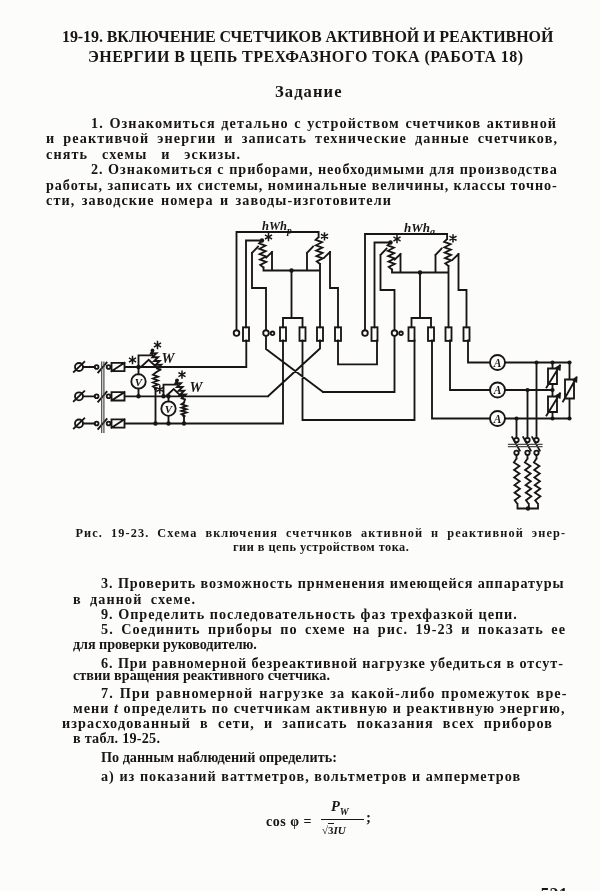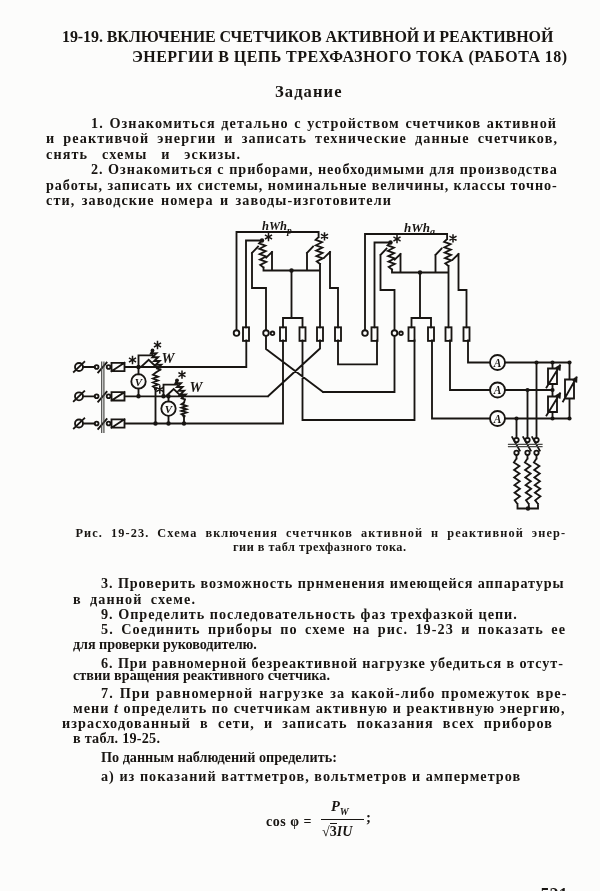--- a/index.html
+++ b/index.html
@@ -4,50 +4,50 @@
 html,body{margin:0;padding:0;}
 body{width:600px;height:891px;background:#fcfcfb;position:relative;overflow:hidden;
   font-family:"Liberation Serif",serif;color:#181512;}
 .ln{position:absolute;white-space:nowrap;font-size:14.2px;line-height:15px;font-weight:bold;}
 .ttl{font-size:16px;line-height:16px;}
 .cap{font-size:12.3px;line-height:13px;}
 svg{position:absolute;left:0;top:0;}
 </style></head>
 <body>
 <div class="ln ttl" style="left:62px;top:29px;letter-spacing:-0.08px;">19-19. ВКЛЮЧЕНИЕ СЧЕТЧИКОВ АКТИВНОЙ И РЕАКТИВНОЙ</div>
-<div class="ln ttl" style="left:88px;top:49.3px;letter-spacing:.43px;margin-left:44px;">ЭНЕРГИИ В ЦЕПЬ ТРЕХФАЗНОГО ТОКА (РАБОТА 18)</div>
+<div class="ln ttl" style="left:88px;top:49.3px;letter-spacing:.43px;">ЭНЕРГИИ В ЦЕПЬ ТРЕХФАЗНОГО ТОКА (РАБОТА 18)</div>
 <div class="ln" style="left:275px;top:83.1px;font-size:16.5px;line-height:17px;letter-spacing:1.1px;">Задание</div>
 
 <div class="ln" style="left:91px;top:115.8px;letter-spacing:1.1px;word-spacing:.93px;">1. Ознакомиться детально с устройством счетчиков активной</div>
 <div class="ln" style="left:46px;top:131.3px;letter-spacing:1.1px;word-spacing:3.38px;">и реактивчой энергии и записать технические данные счетчиков,</div>
 <div class="ln" style="left:46px;top:146.8px;letter-spacing:1.1px;word-spacing:9.19px;">снять схемы и эскизы.</div>
 <div class="ln" style="left:91px;top:162.3px;letter-spacing:.97px;">2. Ознакомиться с приборами, необходимыми для производства</div>
 <div class="ln" style="left:46px;top:177.8px;letter-spacing:.93px;">работы, записать их системы, номинальные величины, классы точно-</div>
 <div class="ln" style="left:46px;top:192.8px;letter-spacing:1.1px;word-spacing:1.67px;">сти, заводские номера и заводы-изготовители</div>
 
 <div class="ln cap" style="left:75.5px;top:526.8px;letter-spacing:1.1px;word-spacing:3.79px;">Рис. 19-23. Схема включения счетчнков активной н реактивной энер-</div>
-<div class="ln cap" style="left:233px;top:541.3px;letter-spacing:.48px;">гии в табл трехфазного тока.</div>
+<div class="ln cap" style="left:233px;top:541.3px;letter-spacing:.48px;">гии в цепь устройством тока.</div>
 
 <div class="ln" style="left:101px;top:576.3px;letter-spacing:.9px;">3. Проверить возможность прнменения имеющейся аппаратуры</div>
 <div class="ln" style="left:73px;top:591.8px;letter-spacing:1.1px;word-spacing:3.64px;">в данной схеме.</div>
 <div class="ln" style="left:101px;top:607.3px;letter-spacing:.98px;">9. Определить последовательность фаз трехфазкой цепи.</div>
 <div class="ln" style="left:101px;top:622.3px;letter-spacing:1.1px;word-spacing:2.68px;">5. Соединить приборы по схеме на рис. 19-23 и показать ее</div>
 <div class="ln" style="left:73px;top:637.2px;letter-spacing:-0.07px;">для проверки руководителю.</div>
 <div class="ln" style="left:101px;top:656px;letter-spacing:.9px;text-align:center;">6. При равномерной безреактивной нагрузке убедиться в отсут-</div>
 <div class="ln" style="left:73px;top:668.2px;letter-spacing:.04px;">ствии вращения реактивного счетчика.</div>
 <div class="ln" style="left:101px;top:685.8px;letter-spacing:1.1px;word-spacing:1.32px;">7. При равномерной нагрузке за какой-либо промежуток вре-</div>
 <div class="ln" style="left:73px;top:701.3px;letter-spacing:1.03px;">мени <i>t</i> определить по счетчикам активную и реактивную энергию,</div>
 <div class="ln" style="left:62px;top:716.3px;letter-spacing:1.1px;word-spacing:4.42px;">израсходованный в сети, и записать показания всех приборов</div>
 <div class="ln" style="left:73px;top:731.3px;letter-spacing:.24px;">в табл. 19-25.</div>
 <div class="ln" style="left:101px;top:749.8px;letter-spacing:-0.01px;">По данным наблюдений определить:</div>
 <div class="ln" style="left:101px;top:768.8px;letter-spacing:1.02px;">а) из показаний ваттметров, вольтметров и амперметров</div>
 
 <div class="ln" style="left:266px;top:813.5px;font-size:14px;letter-spacing:.5px;">cos φ =</div>
 <div class="ln" style="left:331px;top:798.5px;font-size:14.5px;"><i>P</i><sub style="font-size:10px;"><i>W</i></sub></div>
-<div class="ln" style="left:322px;top:823px;font-size:14px;">√<span style="display:inline-block;border-top:1.4px solid #181512;line-height:1;padding-top:1px;">3</span><i>IU</i></div>
+<div class="ln" style="left:322px;top:823px;font-size:11px;">√<span style="display:inline-block;border-top:1.4px solid #181512;line-height:1;padding-top:1px;">3</span><i>IU</i></div>
 <div style="position:absolute;left:321px;top:819px;width:43px;border-top:1.6px solid #181512;"></div>
 <div class="ln" style="left:366px;top:809.5px;font-size:15px;">;</div>
 
 <div class="ln" style="left:540.5px;top:886px;font-size:18px;line-height:18px;letter-spacing:.1px;">521</div>
 
 <svg width="600" height="891" viewBox="0 0 600 891" fill="none" stroke="#181512" stroke-width="1.85" stroke-linecap="square" stroke-linejoin="miter">
 <path d="
 M73.8,371.9 L84.3,361.9 M83,367 H94.7 M98.2,372.4 L106.6,362.6 M111.5,362.8 h13 v8.4 h-13 Z M111.5,371.2 L124.5,362.8 M73.8,401.2 L84.3,391.2 M83,396.3 H94.7 M98.2,401.7 L106.6,391.9 M111.5,392.1 h13 v8.4 h-13 Z M111.5,400.5 L124.5,392.1 M73.8,428.4 L84.3,418.4 M83,423.5 H94.7 M98.2,428.9 L106.6,419.1 M111.5,419.3 h13 v8.4 h-13 Z M111.5,427.7 L124.5,419.3 M124.5,367 H246.3 M246.3,367 V340.5 M124.5,396.3 H268 M124.5,423.5 H283 M283,423.5 V340.5 M138.5,367 V355.3 H152.5 V350.5 M141,367 L148.7,359.8 L156.3,367 M152.5,350.5 L150.9,353.4 L156.5,353.3 L152.5,357.2 L158.1,357.1 L154.1,361.0 L159.7,360.9 L155.7,364.8 L161.3,364.7 L157.3,368.6 L160.5,369.5 M160.5,369.5 L155.5,372.8 M155.5,372.8 L153.0,374.7 L158.0,376.7 L153.0,378.6 L158.0,380.6 L153.0,382.5 L158.0,384.4 L153.0,386.4 L155.5,388.3 M155.5,388.8 V423.5 M138.5,369 V374.2 M138.5,388.6 V396.3 M163.5,396.3 V384.6 H177 V380.3 M166,396.3 L173.7,389.1 L181.3,396.3 M177.0,380.3 L175.4,383.2 L181.0,383.1 L177.0,387.0 L182.6,386.9 L178.6,390.8 L184.2,390.7 L180.2,394.6 L185.8,394.5 L181.8,398.4 L185.0,399.3 M185,399.3 L184,402.6 M184.0,402.6 L181.5,404.2 L186.5,405.9 L181.5,407.6 L186.5,409.2 L181.5,410.9 L186.5,412.5 L181.5,414.2 L184.0,415.8 M184,416 V423.5 M168.5,396.3 V401.4 M168.5,415.8 V423.5 M236.5,232 H318.6 M236.5,232 V330.1 M318.6,232 V237 M246,327.4 V240.5 H262 M262.0,240.5 L259.1,243.4 L265.4,245.7 L259.4,248.8 L265.7,251.1 L259.7,254.2 L266.0,256.5 L260.0,259.6 L266.3,261.9 L260.3,265.0 L263.5,267.5 M252,253 V288 M252,253 L258,246.6 M272,252 V270.5 M272,252 L266.2,257.6 M318.6,237.0 L315.6,239.9 L322.0,242.2 L315.9,245.3 L322.3,247.6 L316.2,250.7 L322.5,253.0 L316.5,256.1 L322.8,258.4 L316.8,261.5 L320.0,264.0 M307,253 V270.5 M307,253 L313,246.6 M330,252 V288 M330,252 L324.2,257.6 M263.5,270.5 H320 M263.5,267.5 V270.5 M320,264 V270.5 M252,288 H266 M266,288 V330.1 M330,288 H338 M338,288 V327.4 M291.5,270.5 V318 M283,318 H302.5 M283,318 V327.4 M302.5,318 V327.4 M320,270.5 V327.4 M365.0,234 H447.1 M365.0,234 V330.1 M447.1,234 V239 M374.5,327.4 V242.5 H390.5 M390.5,242.5 L387.6,245.4 L393.9,247.7 L387.9,250.8 L394.2,253.1 L388.2,256.2 L394.5,258.5 L388.5,261.6 L394.8,263.9 L388.8,267.0 L392.0,269.5 M380.5,255 V290 M380.5,255 L386.5,248.6 M400.5,254 V272.5 M400.5,254 L394.7,259.6 M447.1,239.0 L444.1,241.9 L450.5,244.2 L444.4,247.3 L450.8,249.6 L444.7,252.7 L451.0,255.0 L445.0,258.1 L451.3,260.4 L445.3,263.5 L448.5,266.0 M435.5,255 V272.5 M435.5,255 L441.5,248.6 M458.5,254 V290 M458.5,254 L452.7,259.6 M392.0,272.5 H448.5 M392.0,269.5 V272.5 M448.5,266 V272.5 M380.5,290 H394.5 M394.5,290 V330.1 M458.5,290 H466.5 M466.5,290 V327.4 M420.0,272.5 V318 M411.5,318 H431.0 M411.5,318 V327.4 M431.0,318 V327.4 M448.5,272.5 V327.4 M266,335.9 V349 L323,392 M323,392 H394.5 M394.5,392 V335.9 M320,340.5 V348.5 L268,396.3 M302.5,340.5 V420 H414.5 V340.5 M338,340.5 V364.3 H377 V340.5 M432,340.5 V418.5 H490 M450,340.5 V390 H490 M468,340.5 V362.5 H490 M505,362.5 H569.5 M505,390 H552.5 M505,418.5 H569.5 M552.5,362.5 V368.5 M548,368.5 h9 v15.5 h-9 Z M552.5,384 V396.5 M548,396.5 h9 v15.5 h-9 Z M552.5,412 V418.5 M569.5,362.5 V379.5 M565,379.5 h9 v19 h-9 Z M569.5,398.5 V418.5 M546.5,387.5 L560,365.5 M560,365.5 l-0.3,4.2 M560,365.5 l-3.6,2.2 M546.5,415.5 L560,393.5 M560,393.5 l-0.3,4.2 M560,393.5 l-3.6,2.2 M563,401.5 L576.5,377.5 M576.5,377.5 l-0.2,4.2 M576.5,377.5 l-3.5,2.3 M536.5,362.5 V437.8 M527.5,390 V437.8 M516.5,418.5 V437.8 M512.2,437.2 L519.8,450.6 M523.2,437.2 L530.8,450.6 M532.2,437.2 L539.8,450.6 M516.5,455 V458.5 M527.5,455 V458.5 M536.5,455 V458.5 M516.5,458.5 L513.9,462.4 L519.4,466.0 L514.1,469.9 L519.5,473.6 L514.2,477.5 L519.7,481.2 L514.4,485.1 L519.9,488.8 L514.6,492.7 L520.0,496.4 L514.7,500.3 L517.5,504.0 M527.5,458.5 L524.9,462.4 L530.4,466.0 L525.1,470.0 L530.6,473.6 L525.3,477.5 L530.8,481.2 L525.6,485.1 L531.1,488.8 L525.8,492.7 L531.3,496.3 L526.0,500.3 L528.8,504.0 M536.5,458.5 L533.9,462.4 L539.4,466.0 L534.2,470.0 L539.7,473.6 L534.4,477.5 L539.9,481.2 L534.7,485.1 L540.2,488.7 L534.9,492.7 L540.4,496.3 L535.2,500.3 L538.0,504.0 M517.5,504 V508.5 M528.8,504 V508.5 M538,504 V508.5 M517.5,508.5 H538
 "></path>
 <circle cx="79.0" cy="367.0" r="4.0"></circle>

